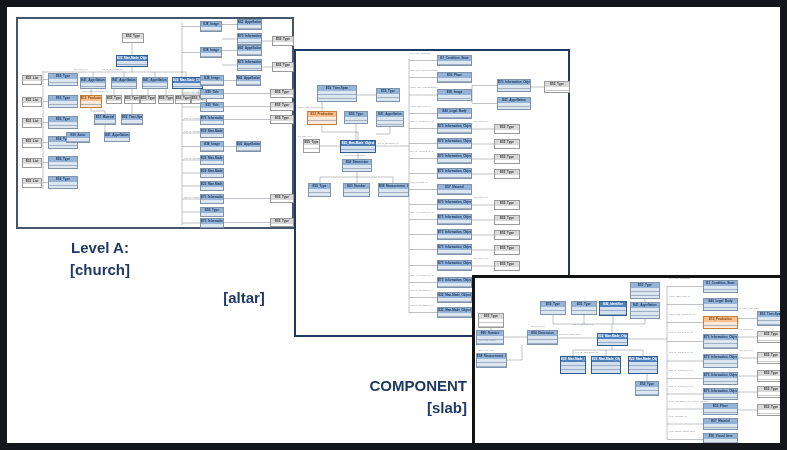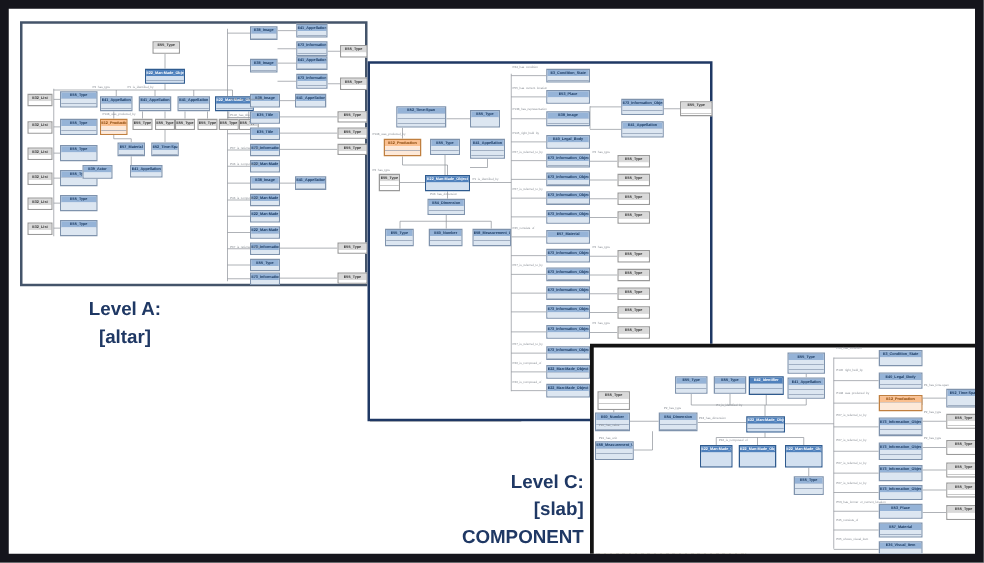--- a/index.html
+++ b/index.html
@@ -829,23 +829,23 @@
     <div class="sl-c sl-m" style="left:10px;top:21px"></div>
     <div class="sl-c sl-m" style="left:90px;top:21px"></div>
     <div class="sl-c sl-g" style="left:33px;top:9px"></div>
     <div class="sl-c sl-g" style="left:33px;top:43px"></div>
     <div class="sl-c sl-g" style="left:77px;top:9px"></div>
     <div class="sl-c sl-g" style="left:77px;top:43px"></div>
   </div>
 
   <div class="caption cap-a">
     <div>Level A:</div>
+    <div>[church]</div>
+  </div>
+  <div class="caption cap-b">
     <div>[altar]</div>
   </div>
-  <div class="caption cap-b">
-  </div>
   <div class="caption cap-c">
-    <div>Level C:</div>
+    <div>COMPONENT</div>
     <div>[slab]</div>
-    <div>COMPONENT</div>
   </div>
 
 </div>
 
 </body></html>

